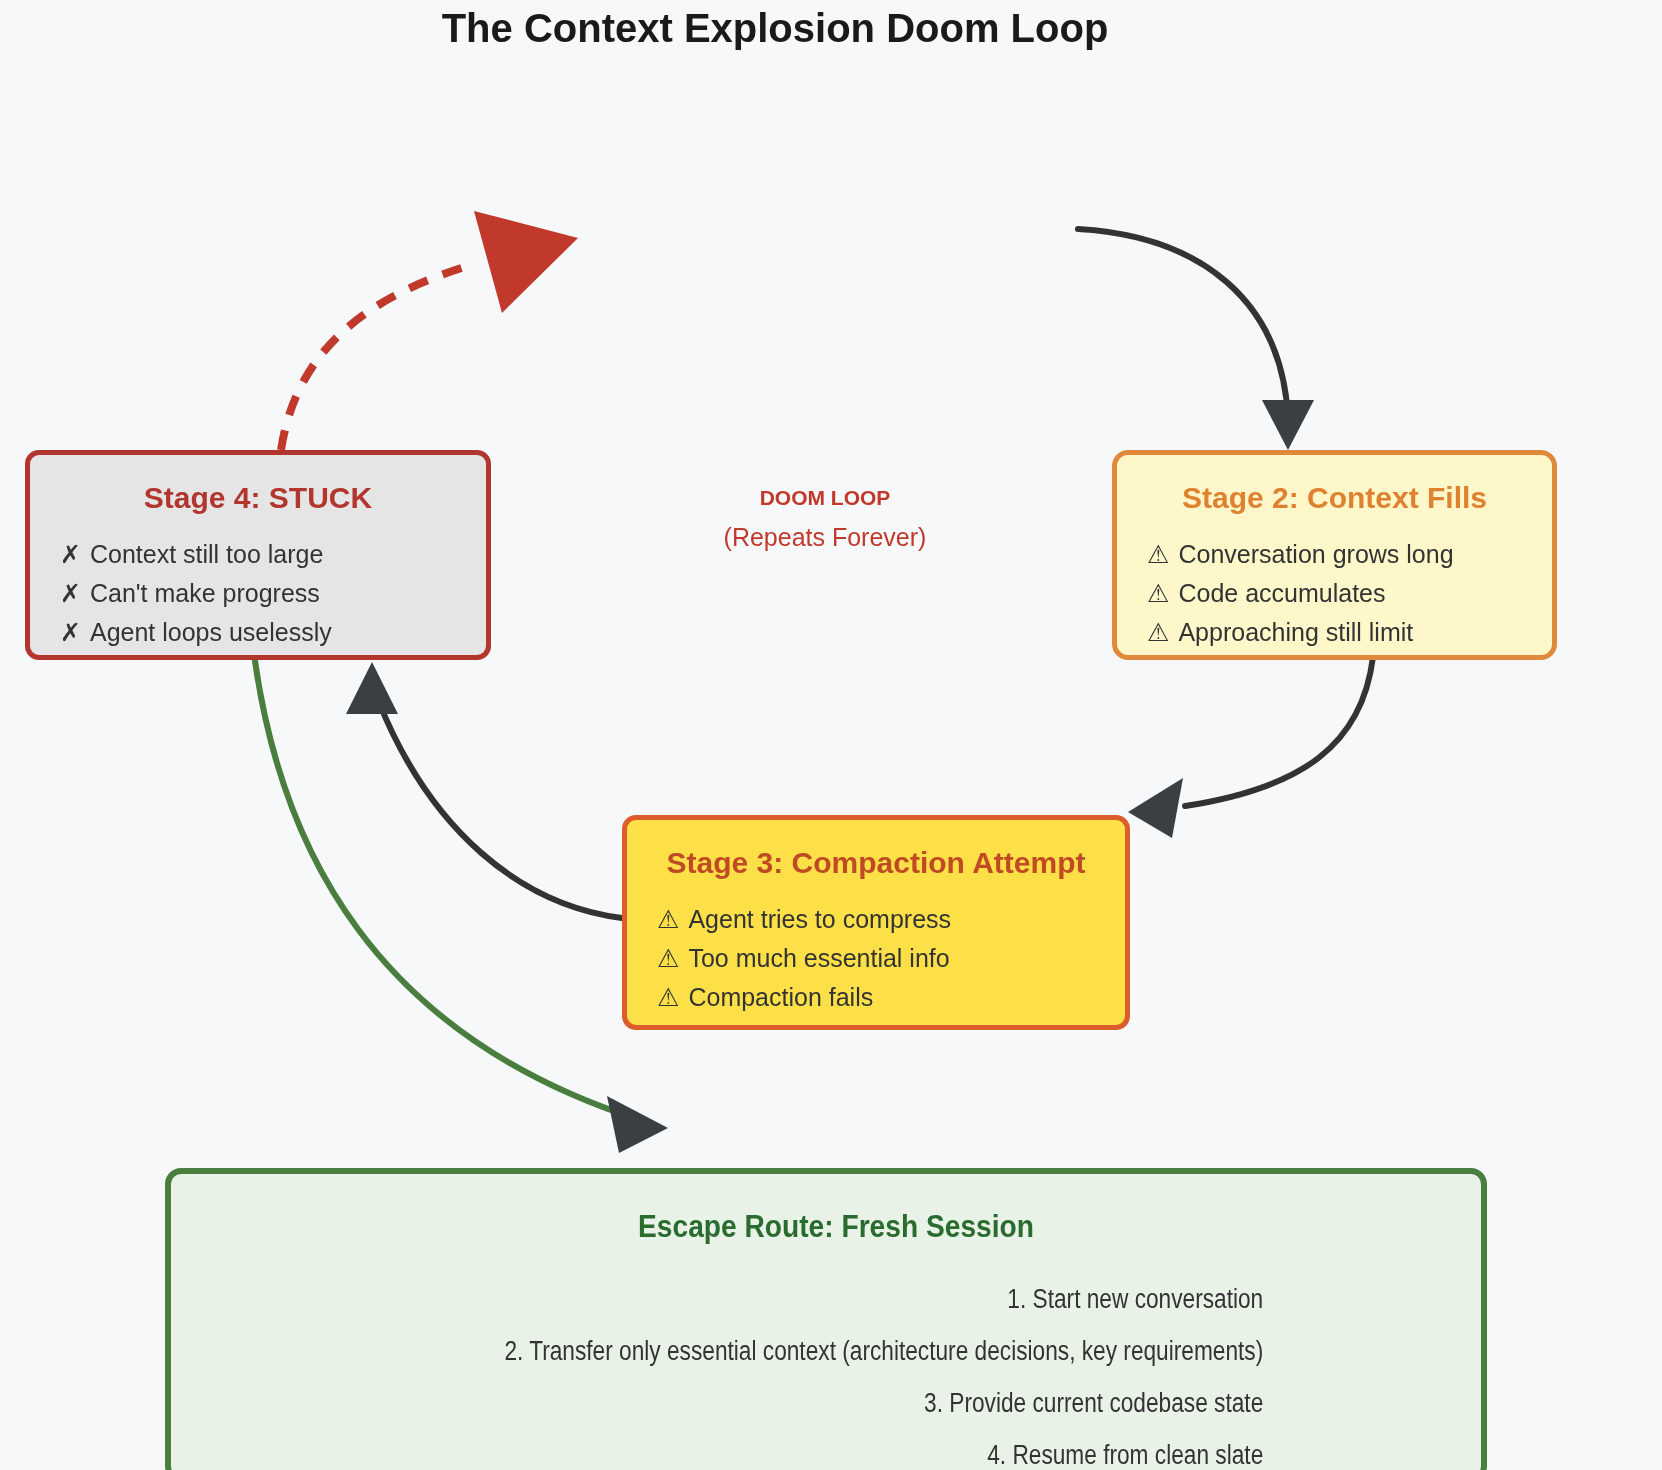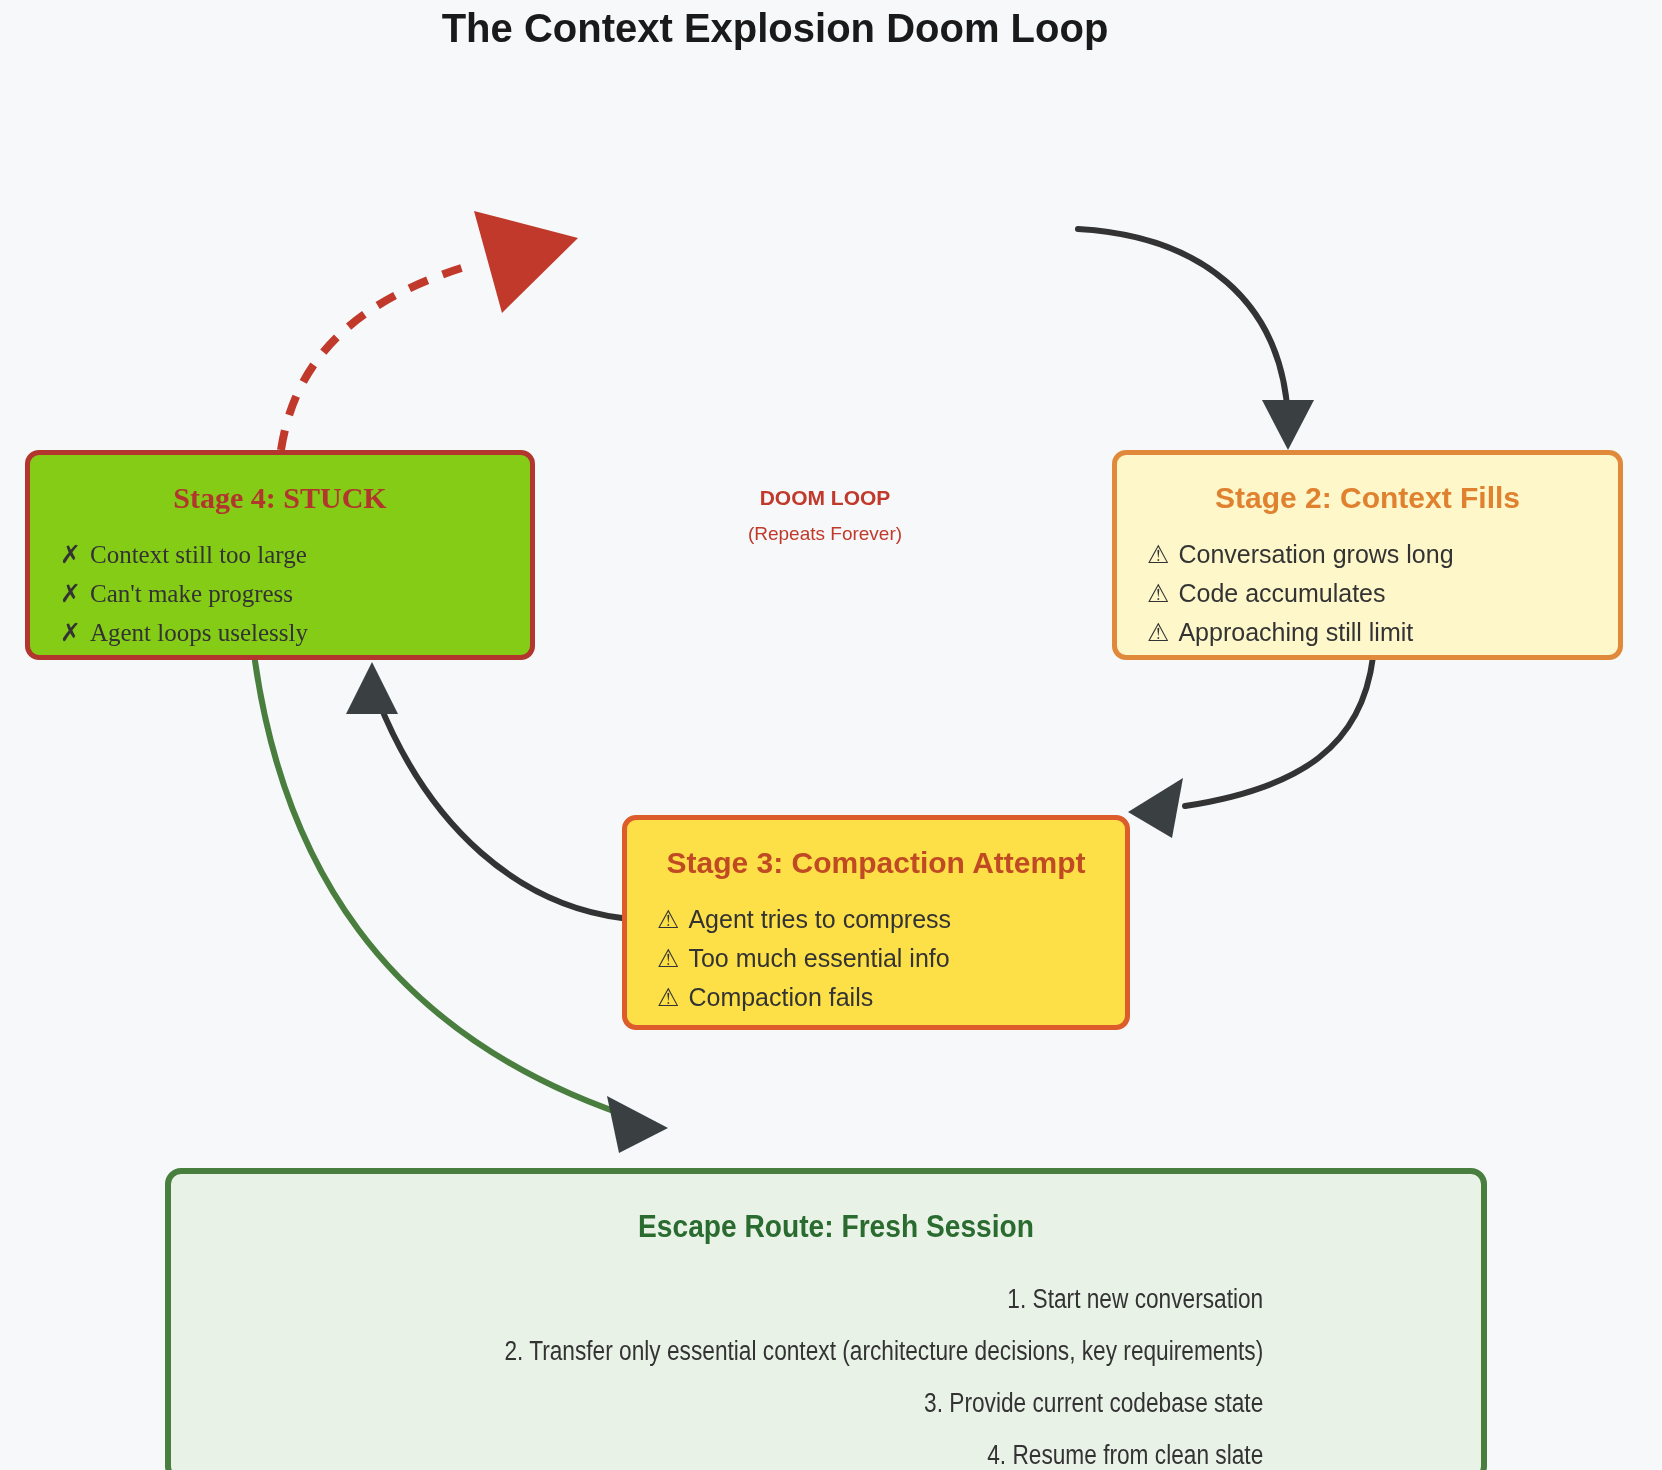--- a/index.html
+++ b/index.html
@@ -14,21 +14,21 @@
   }
   svg.arrows{position:absolute;left:0;top:0;pointer-events:none;}
   .stage{
     position:absolute;border:5px solid;border-radius:14px;box-sizing:border-box;
   }
   .stage h2{margin:26px 12px 0;text-align:center;font-size:30px;font-weight:bold;letter-spacing:0;}
   .stage ul{list-style:none;margin:20px 0 0;padding:0 16px 0 30px;font-size:25px;line-height:39px;color:#333;}
   .stage .icon{display:inline-block;margin-right:9px;}
   .doom{position:absolute;left:655px;top:486px;width:340px;text-align:center;}
   .doom .main{font-size:21px;font-weight:bold;}
-  .doom .sub{font-size:19px;margin-top:13px;}
+  .doom .sub{font-size:25px;margin-top:13px;}
   .escape{position:absolute;border:6px solid;border-radius:16px;box-sizing:border-box;}
   .escape h2{margin:34px 0 0;text-align:center;font-size:32px;font-weight:bold;transform:scaleX(0.88);}
   .escape ol{list-style:none;margin:28px 0 0;padding:0 20px 0 34px;font-size:27px;line-height:52px;color:#333;text-align:right;}
   .escape li{transform:scaleX(0.84);transform-origin:0 50%;white-space:nowrap;}
 </style>
 </head>
 <body>
 
 <div class="canvas">
 
@@ -46,39 +46,39 @@
     <polygon points="372,662 346,714 398,714" fill="#3a3f42"></polygon>
 
     <path d="M 281 450 C 293 372 340 305 468 266" fill="none" stroke-width="8" stroke-dasharray="20 16" stroke-linecap="butt" stroke="#c0392b"></path>
     <polygon points="578,238 502,313 474,211" fill="#c0392b"></polygon>
 
     <path d="M 255 661 C 282 850 375 1035 640 1120" fill="none" stroke-width="6" stroke-linecap="round" stroke="#4a7e3f"></path>
     <polygon points="668,1128 607,1096 619,1153" fill="#3a3f42"></polygon>
   </svg>
 
 
-  <section class="stage" style="left: 1112px; top: 450px; width: 511px; height: 210px; background: rgb(253, 247, 201); border-color: rgb(225, 137, 59);">
+  <section class="stage" style="left: 1112px; top: 450px; width: 445px; height: 210px; background: rgb(253, 247, 201); border-color: rgb(225, 137, 59); border-radius: 16px;">
     <h2 style="color: rgb(224, 129, 47);">Stage 2: Context Fills</h2>
     <ul>
       <li><span class="icon">⚠</span><span>Conversation grows long</span></li>
       <li><span class="icon">⚠</span><span>Code accumulates</span></li>
       <li><span class="icon">⚠</span><span>Approaching still limit</span></li>
     </ul>
   </section>
 
   <section class="stage" style="left: 622px; top: 815px; width: 508px; height: 215px; background: #fde047; border-color: rgb(220, 92, 44);">
     <h2 style="color: rgb(192, 74, 36);">Stage 3: Compaction Attempt</h2>
     <ul>
       <li><span class="icon">⚠</span><span>Agent tries to compress</span></li>
       <li><span class="icon">⚠</span><span>Too much essential info</span></li>
       <li><span class="icon">⚠</span><span>Compaction fails</span></li>
     </ul>
   </section>
 
-  <section class="stage" style="left: 25px; top: 450px; width: 510px; height: 210px; background: #84cc16; border-color: rgb(178, 53, 46); font-family: Liberation Serif, serif;">
+  <section class="stage" style="left: 25px; top: 450px; width: 466px; height: 210px; background: #e5e5e5; border-color: rgb(178, 53, 46);">
     <h2 style="color: rgb(178, 53, 46);">Stage 4: STUCK</h2>
     <ul>
       <li><span class="icon">✗</span><span>Context still too large</span></li>
       <li><span class="icon">✗</span><span>Can't make progress</span></li>
       <li><span class="icon">✗</span><span>Agent loops uselessly</span></li>
     </ul>
   </section>
 
   <div class="doom" style="color: rgb(192, 57, 43);">
     <div class="main">DOOM LOOP</div>

